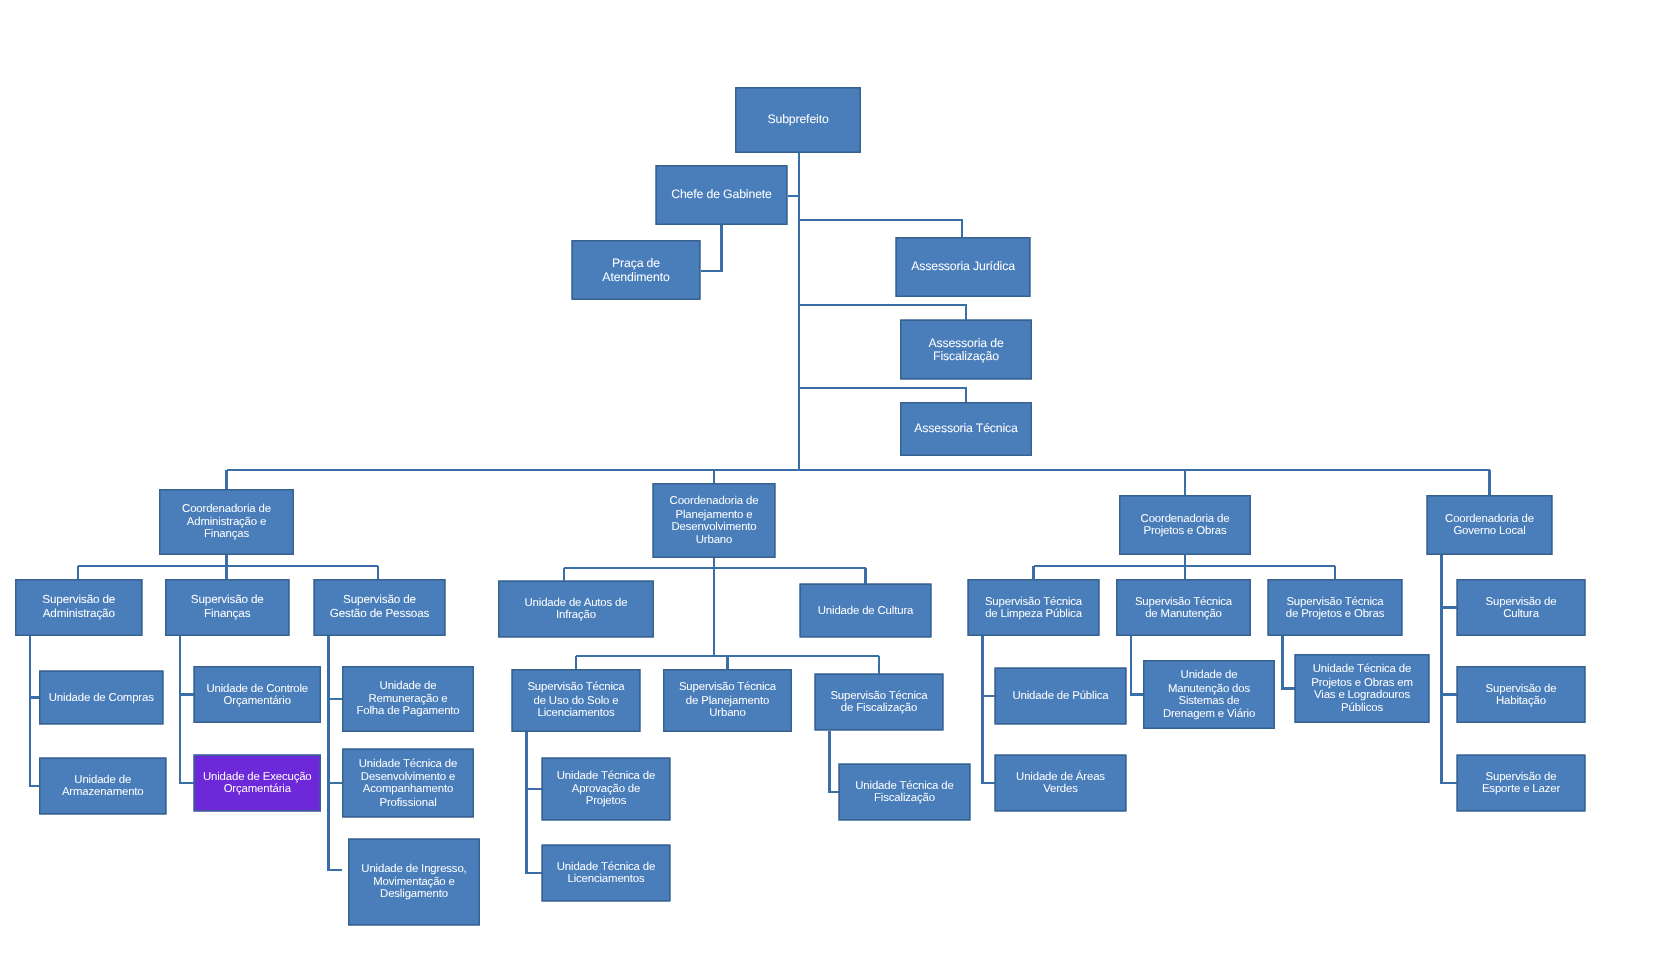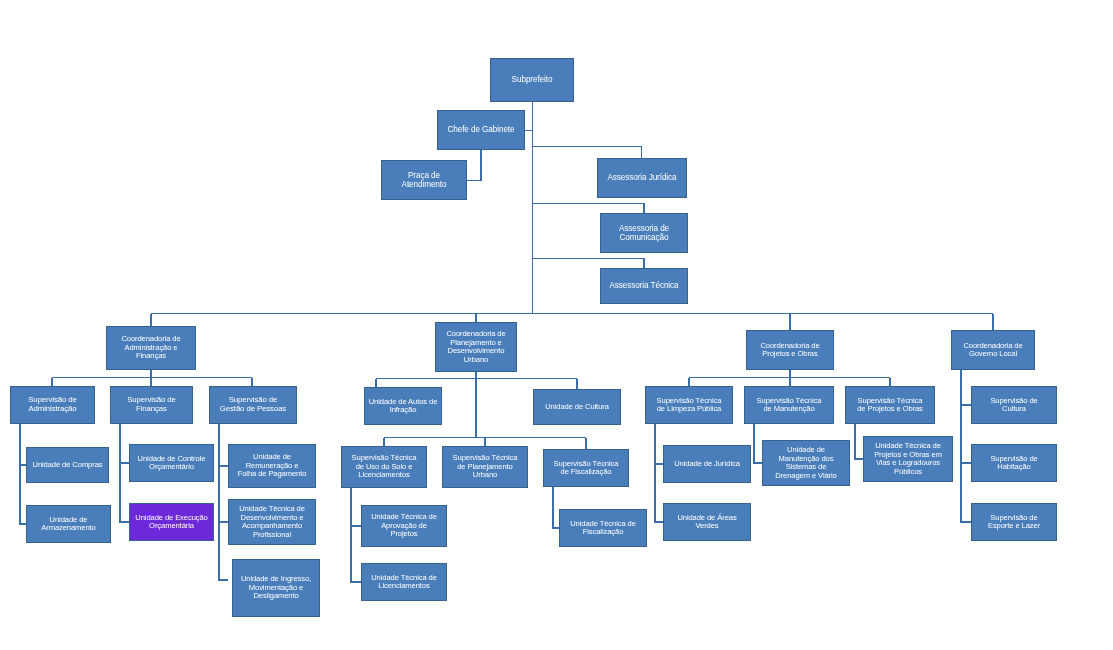--- a/index.html
+++ b/index.html
@@ -123,21 +123,21 @@
       <path d="M 961 463 L 961 522 L 971 522"></path>
     </g>
   </svg>
 
   <div class="node" style="left: 490px; top: 58px; width: 84px; height: 44px; font-size: 8.2px; background: rgb(74, 126, 187); border-color: rgb(55, 97, 142); color: rgb(255, 255, 255);">Subprefeito</div>
   <div class="node" style="left: 437px; top: 110px; width: 88px; height: 40px; font-size: 8.2px; background: rgb(74, 126, 187); border-color: rgb(55, 97, 142); color: rgb(255, 255, 255);">Chefe de Gabinete</div>
   <div class="node" style="left: 381px; top: 160px; width: 86px; height: 40px; font-size: 8.2px; background: rgb(74, 126, 187); border-color: rgb(55, 97, 142); color: rgb(255, 255, 255);">Praça de
 Atendimento</div>
   <div class="node" style="left: 597px; top: 158px; width: 90px; height: 40px; font-size: 8.2px; background: rgb(74, 126, 187); border-color: rgb(55, 97, 142); color: rgb(255, 255, 255);">Assessoria Jurídica</div>
   <div class="node" style="left: 600px; top: 213px; width: 88px; height: 40px; font-size: 8.2px; background: rgb(74, 126, 187); border-color: rgb(55, 97, 142); color: rgb(255, 255, 255);">Assessoria de
-Comunicação</div>
+Fiscalização</div>
   <div class="node" style="left: 600px; top: 268px; width: 88px; height: 36px; font-size: 8.2px; background: rgb(74, 126, 187); border-color: rgb(55, 97, 142); color: rgb(255, 255, 255);">Assessoria Técnica</div>
 
   <div class="node" style="left: 106px; top: 326px; width: 90px; height: 44px; font-size: 7.6px; background: rgb(74, 126, 187); border-color: rgb(55, 97, 142); color: rgb(255, 255, 255);">Coordenadoria de
 Administração e
 Finanças</div>
   <div class="node" style="left: 435px; top: 322px; width: 82px; height: 50px; font-size: 7.6px; background: rgb(74, 126, 187); border-color: rgb(55, 97, 142); color: rgb(255, 255, 255);">Coordenadoria de
 Planejamento e
 Desenvolvimento
 Urbano</div>
   <div class="node" style="left: 746px; top: 330px; width: 88px; height: 40px; font-size: 7.6px; background: rgb(74, 126, 187); border-color: rgb(55, 97, 142); color: rgb(255, 255, 255);">Coordenadoria de
@@ -164,21 +164,21 @@
 Remuneração e
 Folha de Pagamento</div>
   <div class="node" style="left: 228px; top: 499px; width: 88px; height: 46px; font-size: 7.6px; background: rgb(74, 126, 187); border-color: rgb(55, 97, 142); color: rgb(255, 255, 255);">Unidade Técnica de
 Desenvolvimento e
 Acompanhamento
 Profissional</div>
   <div class="node" style="left: 232px; top: 559px; width: 88px; height: 58px; font-size: 7.6px; background: rgb(74, 126, 187); border-color: rgb(55, 97, 142); color: rgb(255, 255, 255);">Unidade de Ingresso,
 Movimentação e
 Desligamento</div>
 
-  <div class="node" style="left: 332px; top: 387px; width: 78px; height: 38px; font-size: 7.6px; background: rgb(74, 126, 187); border-color: rgb(55, 97, 142); color: rgb(255, 255, 255); margin-left: 32px;">Unidade de Autos de
+  <div class="node" style="left: 332px; top: 387px; width: 104px; height: 38px; font-size: 7.6px; background: rgb(74, 126, 187); border-color: rgb(55, 97, 142); color: rgb(255, 255, 255);">Unidade de Autos de
 Infração</div>
   <div class="node" style="left: 533px; top: 389px; width: 88px; height: 36px; font-size: 7.6px; background: rgb(74, 126, 187); border-color: rgb(55, 97, 142); color: rgb(255, 255, 255);">Unidade de Cultura</div>
 
   <div class="node" style="left: 341px; top: 446px; width: 86px; height: 42px; font-size: 7.6px; background: rgb(74, 126, 187); border-color: rgb(55, 97, 142); color: rgb(255, 255, 255);">Supervisão Técnica
 de Uso do Solo e
 Licenciamentos</div>
   <div class="node" style="left: 361px; top: 505px; width: 86px; height: 42px; font-size: 7.6px; background: rgb(74, 126, 187); border-color: rgb(55, 97, 142); color: rgb(255, 255, 255);">Unidade Técnica de
 Aprovação de
 Projetos</div>
   <div class="node" style="left: 361px; top: 563px; width: 86px; height: 38px; font-size: 7.6px; background: rgb(74, 126, 187); border-color: rgb(55, 97, 142); color: rgb(255, 255, 255);">Unidade Técnica de
@@ -188,21 +188,21 @@
 de Planejamento
 Urbano</div>
 
   <div class="node" style="left: 543px; top: 449px; width: 86px; height: 38px; font-size: 7.6px; background: rgb(74, 126, 187); border-color: rgb(55, 97, 142); color: rgb(255, 255, 255);">Supervisão Técnica
 de Fiscalização</div>
   <div class="node" style="left: 559px; top: 509px; width: 88px; height: 38px; font-size: 7.6px; background: rgb(74, 126, 187); border-color: rgb(55, 97, 142); color: rgb(255, 255, 255);">Unidade Técnica de
 Fiscalização</div>
 
   <div class="node" style="left: 645px; top: 386px; width: 88px; height: 38px; font-size: 7.6px; background: rgb(74, 126, 187); border-color: rgb(55, 97, 142); color: rgb(255, 255, 255);">Supervisão Técnica
 de Limpeza Pública</div>
-  <div class="node" style="left: 663px; top: 445px; width: 88px; height: 38px; font-size: 7.6px; background: rgb(74, 126, 187); border-color: rgb(55, 97, 142); color: rgb(255, 255, 255);">Unidade de Jurídica</div>
+  <div class="node" style="left: 663px; top: 445px; width: 88px; height: 38px; font-size: 7.6px; background: rgb(74, 126, 187); border-color: rgb(55, 97, 142); color: rgb(255, 255, 255);">Unidade de Pública</div>
   <div class="node" style="left: 663px; top: 503px; width: 88px; height: 38px; font-size: 7.6px; background: rgb(74, 126, 187); border-color: rgb(55, 97, 142); color: rgb(255, 255, 255);">Unidade de Áreas
 Verdes</div>
 
   <div class="node" style="left: 744px; top: 386px; width: 90px; height: 38px; font-size: 7.6px; background: rgb(74, 126, 187); border-color: rgb(55, 97, 142); color: rgb(255, 255, 255);">Supervisão Técnica
 de Manutenção</div>
   <div class="node" style="left: 762px; top: 440px; width: 88px; height: 46px; font-size: 7.6px; background: rgb(74, 126, 187); border-color: rgb(55, 97, 142); color: rgb(255, 255, 255);">Unidade de
 Manutenção dos
 Sistemas de
 Drenagem e Viário</div>
 

